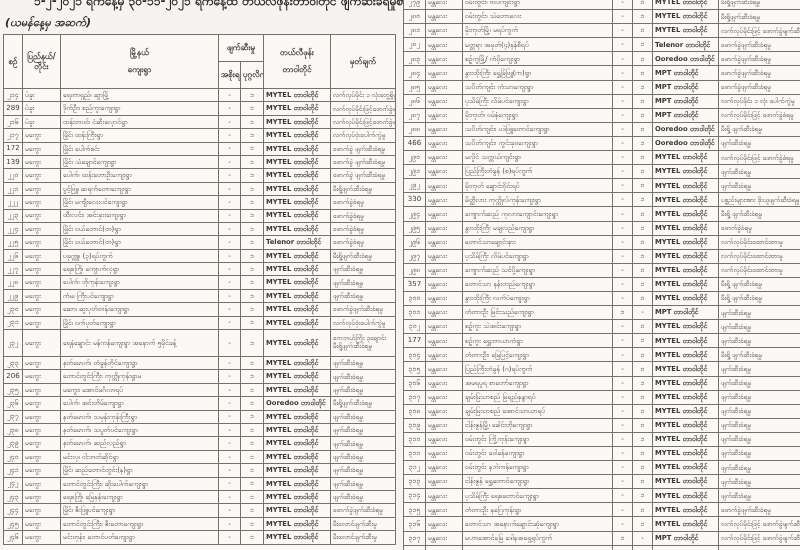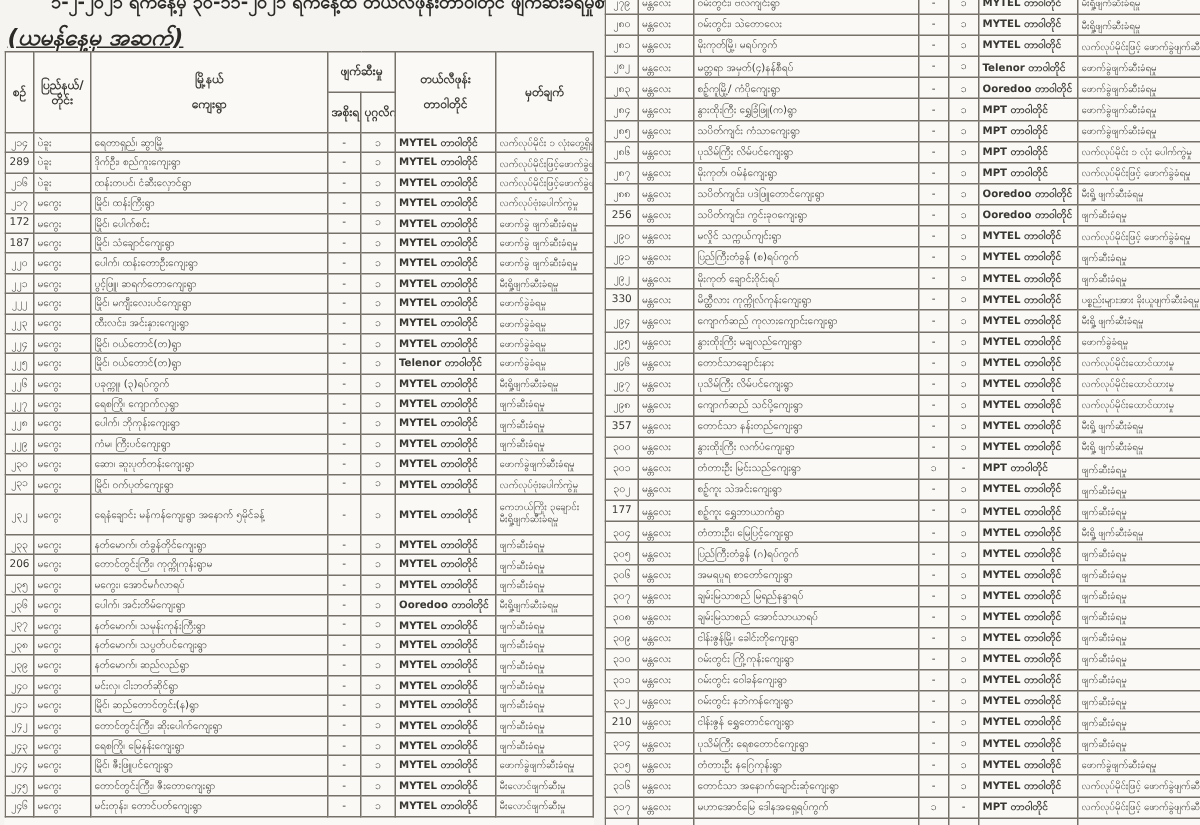--- a/index.html
+++ b/index.html
@@ -1,22 +1,22 @@
 <!DOCTYPE html>
 <html><head>
 <meta charset="utf-8">
 <style>
   html,body{margin:0;padding:0;}
   body{width:800px;height:550px;overflow:hidden;background:#f5f4f0;}
   .page{position:relative;width:800px;height:550px;overflow:hidden;
         font-family:"DejaVu Sans",sans-serif;color:#34322e;}
   .title{position:absolute;top:-7px;left:34px;font-size:12px;font-weight:bold;
          white-space:nowrap;color:#2c2a27;}
-  .subtitle{position:absolute;top:15px;left:5px;font-size:15px;font-weight:bold;
-            font-style:italic;color:#2c2a27;text-decoration:underline;}
+  .subtitle{position:absolute;top:15px;left:5px;font-size:11px;font-weight:bold;
+            font-style:italic;color:#2c2a27;}
   .tbl-wrap{position:absolute;overflow:hidden;background:#faf9f6;}
   .tbl-left{left:3px;top:34px;width:393px;height:516px;}
   .tbl-right{left:403px;top:0;width:397px;height:550px;}
   .tbl-right table{margin-top:-5px;}
   table{border-collapse:collapse;table-layout:fixed;width:100%;}
   .tbl-right table{width:412px;}
   th,td{border:1px solid #76726a;overflow:hidden;padding:0 2px;
         font-size:7px;line-height:1.25;color:#3a3832;}
   th{font-size:8px;font-weight:bold;text-align:center;vertical-align:middle;
      white-space:pre-line;}
@@ -110,21 +110,21 @@
           <tr>
             <td class="no">172</td>
             <td class="rg">မကွေး</td>
             <td class="loc">မြိုင်၊ ပေါက်စင်း</td>
             <td class="c">-</td>
             <td class="c">၁</td>
             <td class="op">MYTEL တာဝါတိုင်</td>
             <td class="rm">ဖောက်ခွဲ ဖျက်ဆီးခံရမှု</td>
           </tr>
           <tr>
-            <td class="no">187</td>
+            <td class="no">139</td>
             <td class="rg">မကွေး</td>
             <td class="loc">မြိုင်၊ သံချောင်ကျေးရွာ</td>
             <td class="c">-</td>
             <td class="c">၁</td>
             <td class="op">MYTEL တာဝါတိုင်</td>
             <td class="rm">ဖောက်ခွဲ ဖျက်ဆီးခံရမှု</td>
           </tr>
           <tr>
             <td class="no">၂၂၀</td>
             <td class="rg">မကွေး</td>
@@ -468,21 +468,21 @@
           <tr>
             <td class="no">၂၈၈</td>
             <td class="rg">မန္တလေး</td>
             <td class="loc">သပိတ်ကျင်း၊ ပဒဲဖြူတောင်ကျေးရွာ</td>
             <td class="c">-</td>
             <td class="c">၁</td>
             <td class="op">Ooredoo တာဝါတိုင်</td>
             <td class="rm">မီးရှို့ ဖျက်ဆီးခံရမှု</td>
           </tr>
           <tr>
-            <td class="no">256</td>
+            <td class="no">466</td>
             <td class="rg">မန္တလေး</td>
             <td class="loc">သပိတ်ကျင်း၊ ကွင်းခုဝကျေးရွာ</td>
             <td class="c">-</td>
             <td class="c">၁</td>
             <td class="op">Ooredoo တာဝါတိုင်</td>
             <td class="rm">ဖျက်ဆီးခံရမှု</td>
           </tr>
           <tr>
             <td class="no">၂၉၀</td>
             <td class="rg">မန္တလေး</td>
@@ -684,21 +684,21 @@
           <tr>
             <td class="no">၃၁၂</td>
             <td class="rg">မန္တလေး</td>
             <td class="loc">ဝမ်းတွင်း နဘဲကန်ကျေးရွာ</td>
             <td class="c">-</td>
             <td class="c">၁</td>
             <td class="op">MYTEL တာဝါတိုင်</td>
             <td class="rm">ဖျက်ဆီးခံရမှု</td>
           </tr>
           <tr>
-            <td class="no">210</td>
+            <td class="no">၃၁၃</td>
             <td class="rg">မန္တလေး</td>
             <td class="loc">ငါန်းဇွန် ရွှေတောင်ကျေးရွာ</td>
             <td class="c">-</td>
             <td class="c">၁</td>
             <td class="op">MYTEL တာဝါတိုင်</td>
             <td class="rm">ဖျက်ဆီးခံရမှု</td>
           </tr>
           <tr>
             <td class="no">၃၁၄</td>
             <td class="rg">မန္တလေး</td>

